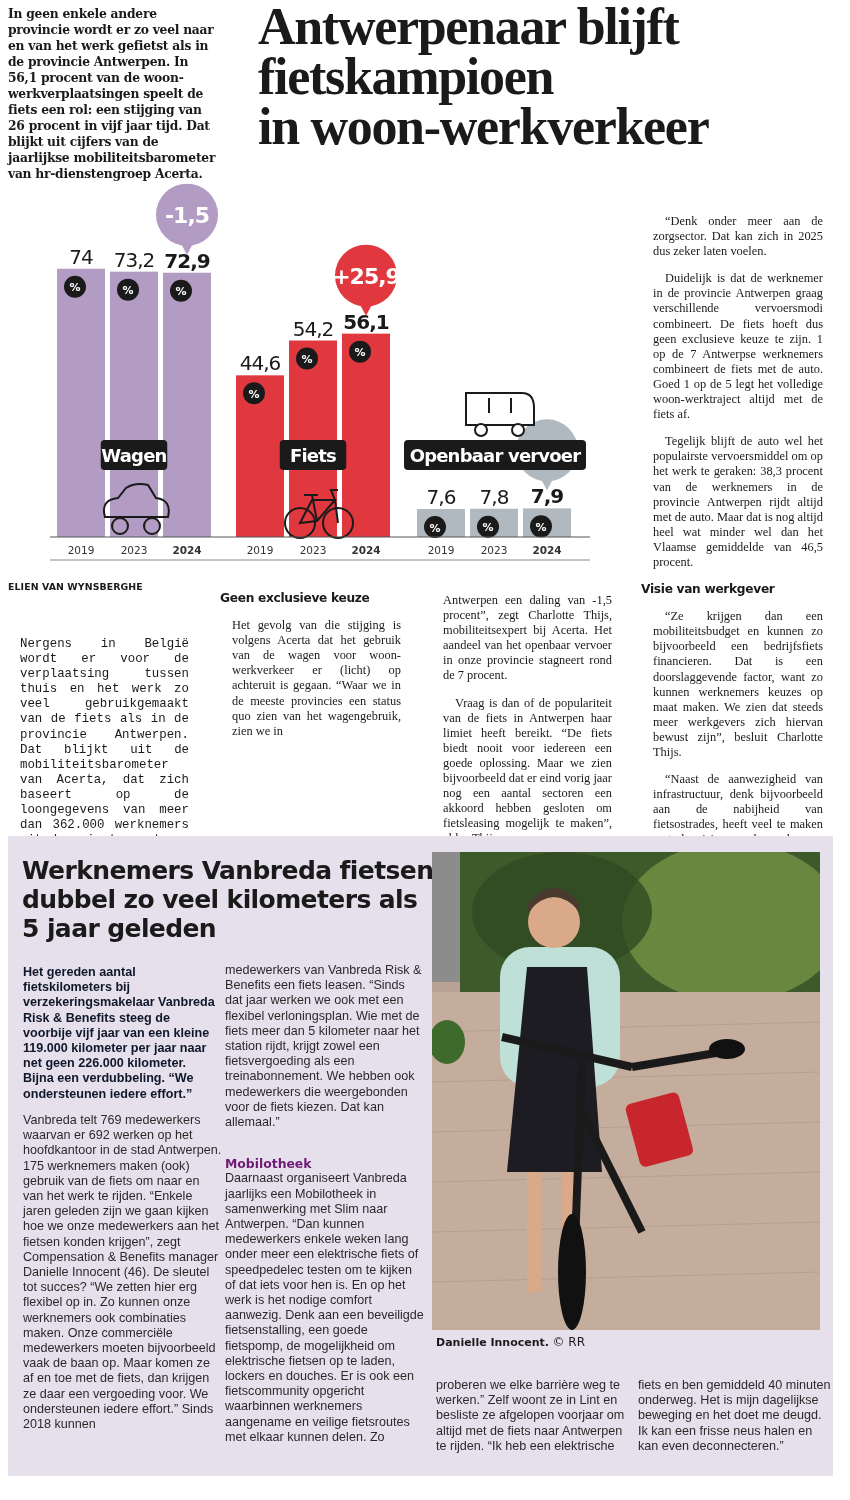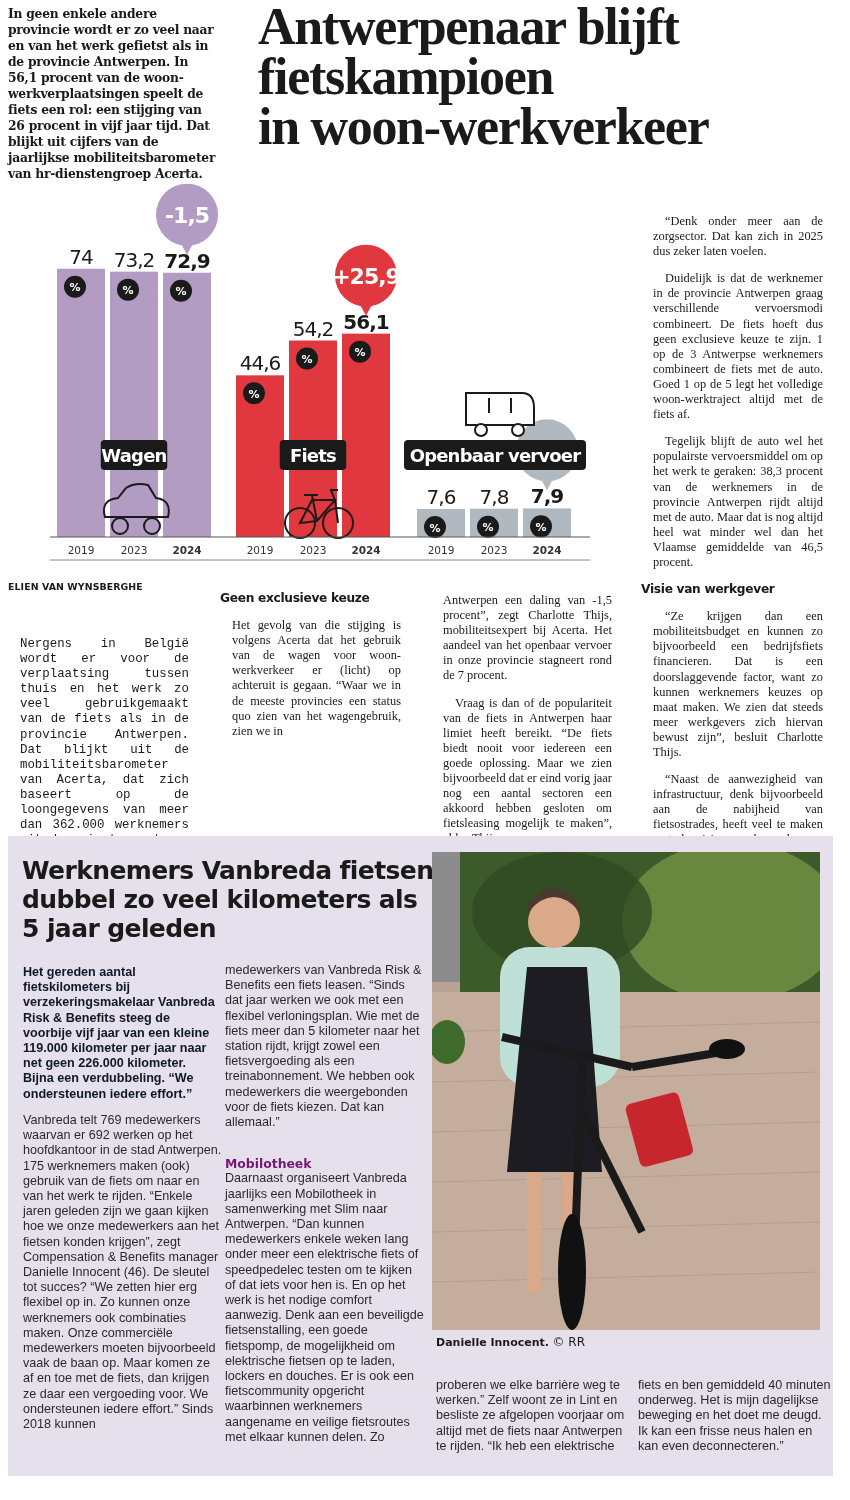--- a/index.html
+++ b/index.html
@@ -135,21 +135,21 @@
   <p class="noind">Het gevolg van die stijging is volgens Acerta dat het gebruik van de wagen voor woon-werkverkeer er (licht) op achteruit is gegaan. “Waar we in de meeste provincies een status quo zien van het wagengebruik, zien we in</p>
 </div>
 
 <div id="col3" class="abs col-text">
   <p class="noind">Antwerpen een daling van -1,5 procent”, zegt Charlotte Thijs, mobiliteitsexpert bij Acerta. Het aandeel van het openbaar vervoer in onze provincie stagneert rond de 7 procent.</p>
   <p>Vraag is dan of de populariteit van de fiets in Antwerpen haar limiet heeft bereikt. “De fiets biedt nooit voor iedereen een goede oplossing. Maar we zien bijvoorbeeld dat er eind vorig jaar nog een aantal sectoren een akkoord hebben gesloten om fietsleasing mogelijk te maken”, aldus Thijs.</p>
 </div>
 
 <div id="col4" class="abs col-text">
   <p>“Denk onder meer aan de zorgsector. Dat kan zich in 2025 dus zeker laten voelen.</p>
-  <p>Duidelijk is dat de werknemer in de provincie Antwerpen graag verschillende vervoersmodi combineert. De fiets hoeft dus geen exclusieve keuze te zijn. 1 op de 3 Antwerpse werknemers combineert de fiets met de auto. Goed 1 op de 5 legt het volledige woon-werktraject altijd met de fiets af.</p>
+  <p>Duidelijk is dat de werknemer in de provincie Antwerpen graag verschillende vervoersmodi combineert. De fiets hoeft dus geen exclusieve keuze te zijn. 1 op de 7 Antwerpse werknemers combineert de fiets met de auto. Goed 1 op de 5 legt het volledige woon-werktraject altijd met de fiets af.</p>
   <p>Tegelijk blijft de auto wel het populairste vervoersmiddel om op het werk te geraken: 38,3 procent van de werknemers in de provincie Antwerpen rijdt altijd met de auto. Maar dat is nog altijd heel wat minder wel dan het Vlaamse gemiddelde van 46,5 procent.</p>
   <h4>Visie van werkgever</h4>
   <p>“Ze krijgen dan een mobiliteitsbudget en kunnen zo bijvoorbeeld een bedrijfsfiets financieren. Dat is een doorslaggevende factor, want zo kunnen werknemers keuzes op maat maken. We zien dat steeds meer werkgevers zich hiervan bewust zijn”, besluit Charlotte Thijs.</p>
   <p>“Naast de aanwezigheid van infrastructuur, denk bijvoorbeeld aan de nabijheid van fietsostrades, heeft veel te maken met de visie van de werkgever. Voert die een modern loonbeleid, dan kunnen werknemers een deel van hun loon flexibiliseren.”</p>
 </div>
 
 <div id="box" class="abs"></div>
 <div id="box-title" class="abs">Werknemers Vanbreda fietsen dubbel zo veel kilometers als 5 jaar geleden</div>
 <div id="box-lead" class="abs box-text">Het gereden aantal fietskilometers bij verzekeringsmakelaar Vanbreda Risk &amp; Benefits steeg de voorbije vijf  jaar van een kleine 119.000 kilometer per jaar naar net geen 226.000 kilometer. Bijna een verdubbeling. “We ondersteunen iedere effort.”</div>
 <div id="box-c1" class="abs box-text">

